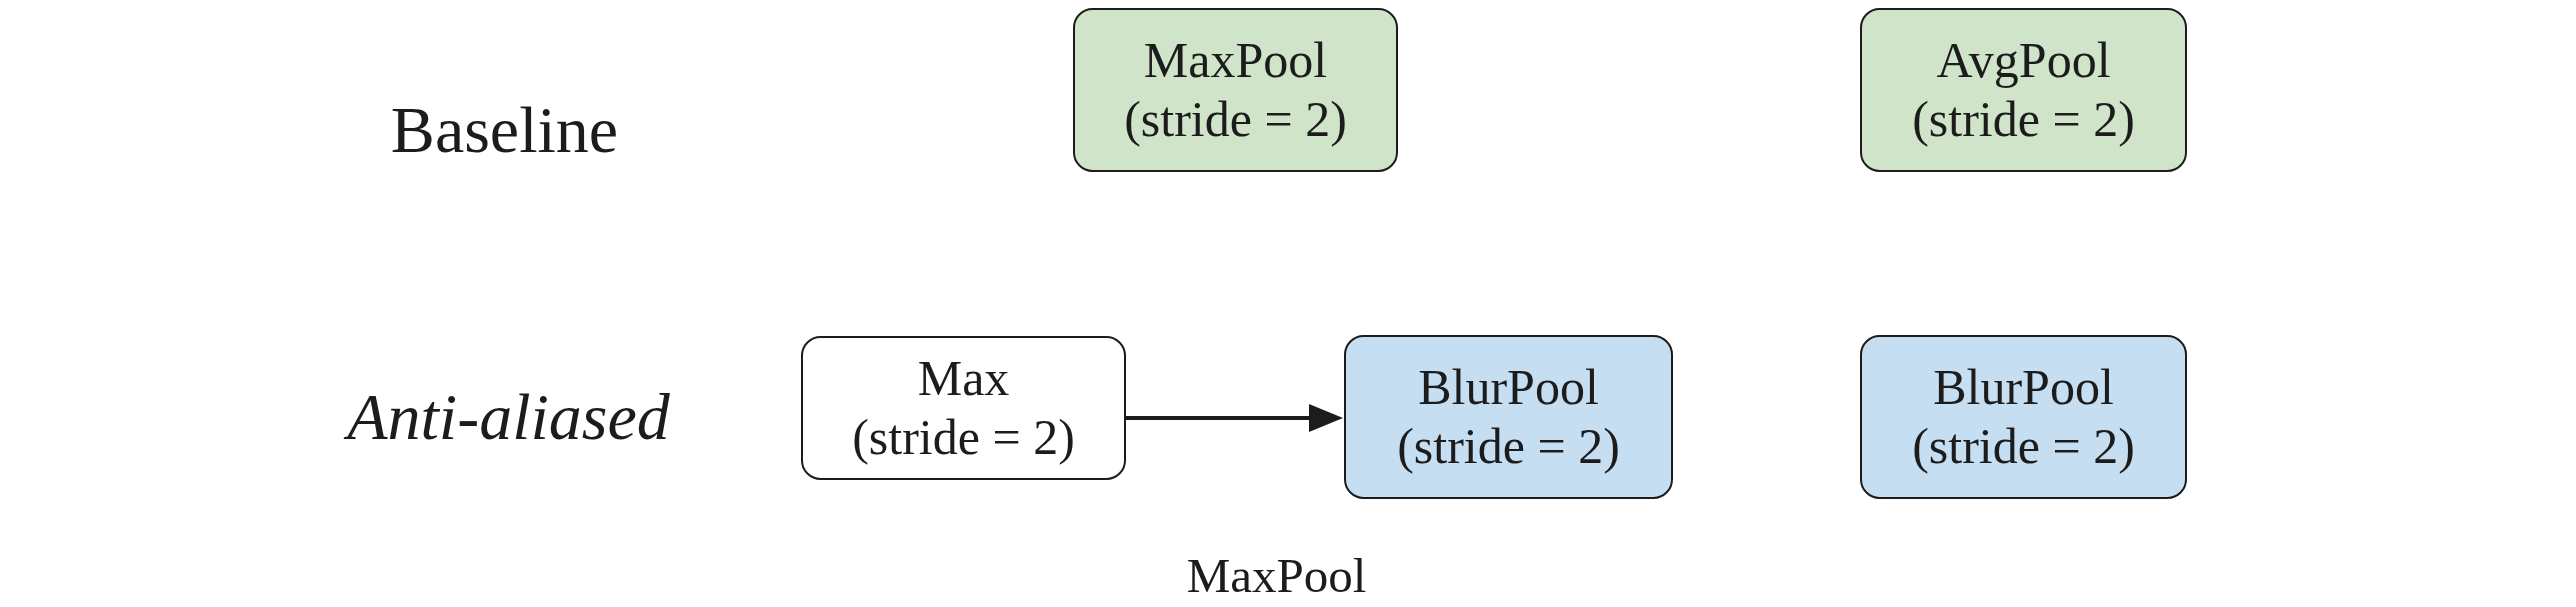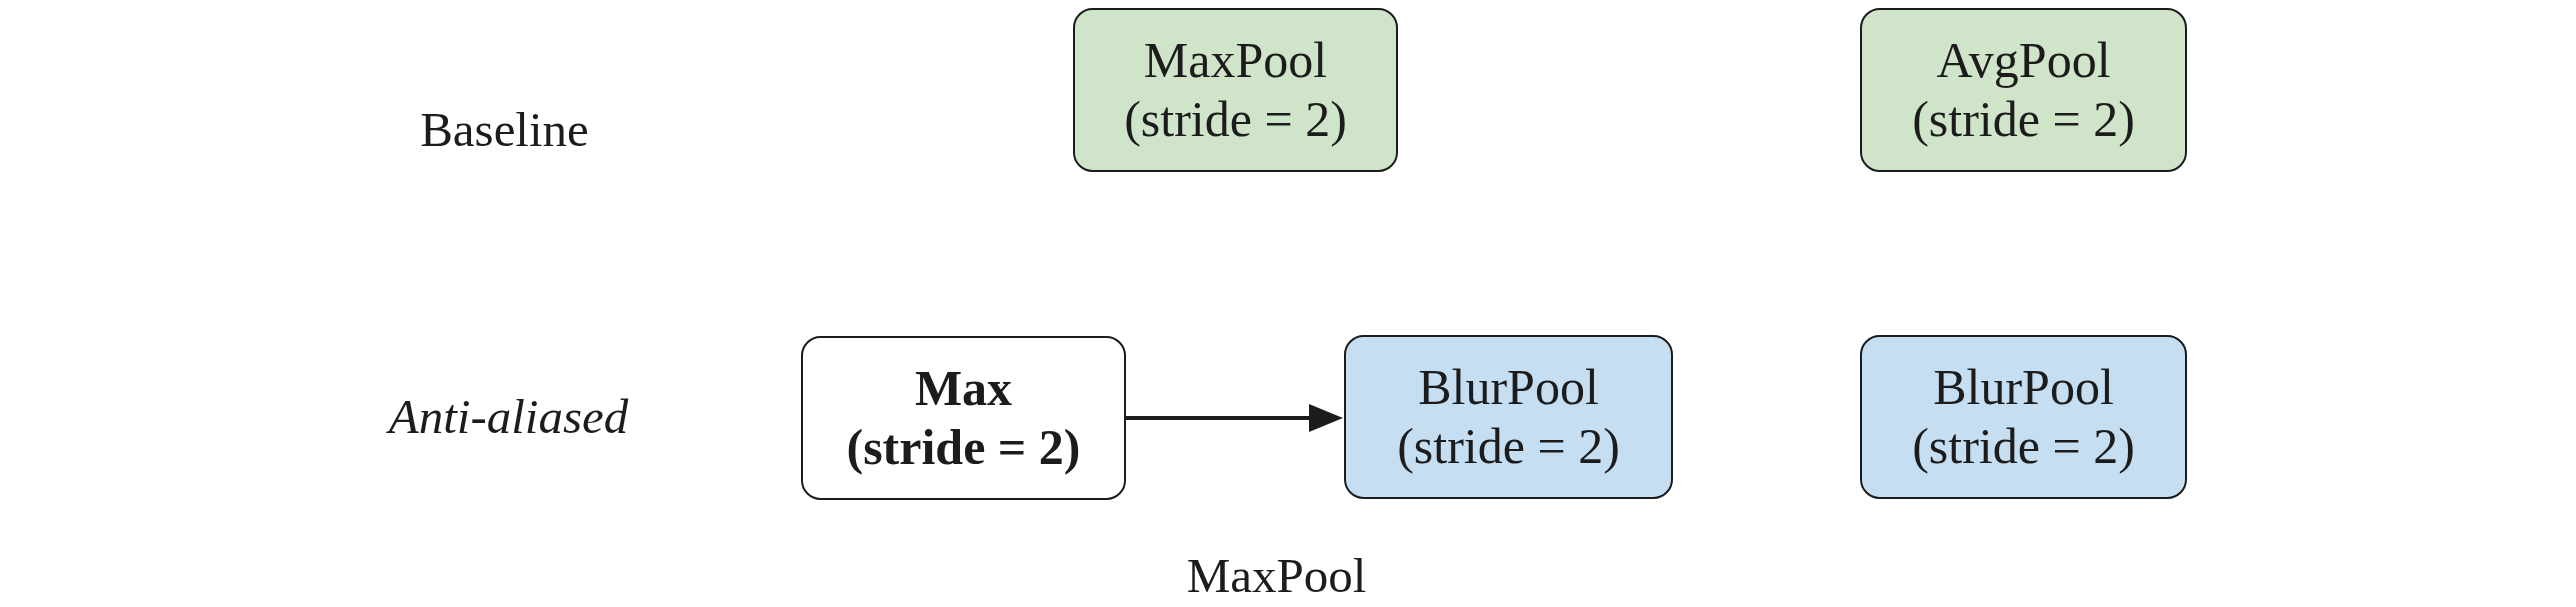--- a/index.html
+++ b/index.html
@@ -13,21 +13,21 @@
     height: 608px;
     background: #ffffff;
     font-family: "Liberation Serif", "DejaVu Serif", serif;
     color: #1c1c1c;
     overflow: hidden;
   }
   .row-label {
     position: absolute;
     width: 393px;
     text-align: center;
-    font-size: 49px;
+    font-size: 66px;
     line-height: 50px;
     color: #1c1c1c;
     white-space: nowrap;
   }
   .node {
     position: absolute;
     box-sizing: border-box;
     border: 2.8px solid #1c1c1c;
     border-radius: 19.6px;
     display: flex;
@@ -60,22 +60,22 @@
     border-top: 14px solid transparent;
     border-bottom: 14px solid transparent;
     border-left: 34px solid #1c1c1c;
   }
 
   
   #lbl-baseline     { left: 308px; top: 105px; }
   #lbl-antialiased  { left: 312px; top: 392px; font-style: italic; }
 
   #node-maxpool-baseline  { left: 1073px; top:   7.5px; width: 325px; height: 164px; }
-  #node-avgpool-baseline  { left: 1860px; top:   7.5px; width: 327px; height: 164px; border-radius: 20px; }
-  #node-max-antialiased   { left:  801px; top: 336px; width: 325px; height: 164px; font-weight: bold; }
+  #node-avgpool-baseline  { left: 1860px; top:   7.5px; width: 327px; height: 164px; }
+  #node-max-antialiased   { left:  801px; top: 336px; width: 325px; height: 144px; }
   #node-blurpool-max      { left: 1344px; top: 335px; width: 329px; height: 164px; }
   #node-blurpool-avg      { left: 1860px; top: 335px; width: 327px; height: 164px; }
 
   #arrow-line { left: 1124px; top: 416px; width: 192px; }
   #arrow-head { left: 1309px; top: 404px; }
 
   #cap-maxpool     { left: 1080px; top: 551px; }
   #cap-averagepool { left: 1822px; top: 551px; }
 </style>
 </head>

